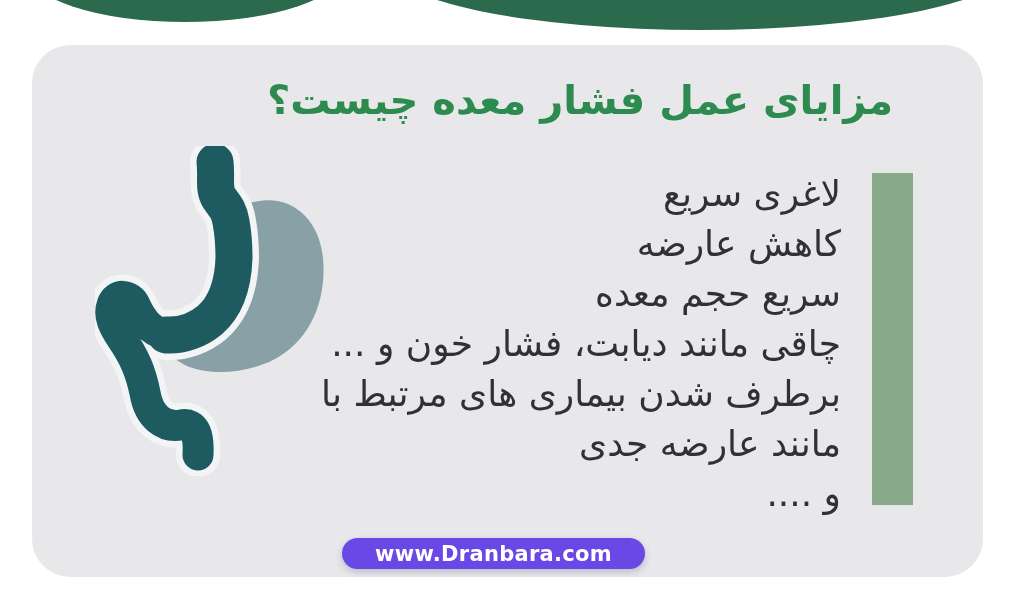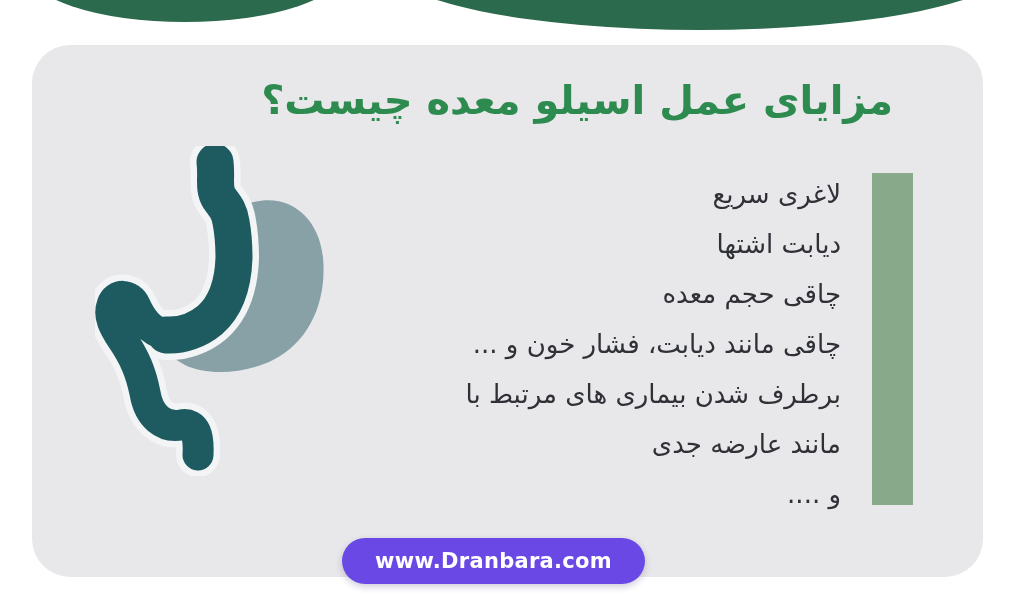--- a/index.html
+++ b/index.html
@@ -61,29 +61,29 @@
     position:absolute;
     left:872px;top:173px;
     width:41px;height:332px;
     background:var(--accent-bar-green);
   }
   .benefits{
     position:absolute;
     top:169px;right:183px;
     direction:rtl;
     text-align:right;
-    font-size:26px;
+    font-size:36px;
     line-height:50px;
     color:var(--text-dark);
     white-space:nowrap;
   }
   .website-pill{
     position:absolute;
     left:342px;top:538px;
-    width:303px;height:46px;
+    width:303px;height:31px;
     background:var(--footer-purple);
     border-radius:23px;
     display:flex;align-items:center;justify-content:center;
     box-shadow:0 3px 7px rgba(40,30,90,.22);
   }
   .website-pill span{
     color:#ffffff;
     font-size:21px;
     font-weight:600;
     letter-spacing:.3px;
@@ -93,21 +93,21 @@
 </head>
 <body>
 
 <div class="stage">
 
   <div class="deco deco-left"></div>
   <div class="deco deco-right"></div>
 
   <div class="card"></div>
 
-  <h1 class="title">مزایای عمل اسیلو معده چیست؟</h1>
+  <h1 class="title">مزایای عمل فشار معده چیست؟</h1>
 
   <svg class="stomach" viewBox="0 0 250 330" xmlns="http://www.w3.org/2000/svg" aria-hidden="true">
     <path class="crescent" d="M 152 58
          C 192 44, 224 70, 228 112
          C 232 156, 214 196, 178 214
          C 150 228, 112 230, 90 219
          C 77 212, 67 203, 62 193
          C 95 201, 126 190, 142 164
          C 158 139, 158 103, 148 83
          C 144 72, 147 63, 152 58 Z"></path>
@@ -136,22 +136,22 @@
          C 13 170, 19 181, 27 193
          C 40 212, 46 227, 50 247
          C 54 271, 69 282, 86 279
          C 101 276, 104 291, 103 309"></path>
   </svg>
 
   <div class="accent-bar"></div>
 
   <div class="benefits">
     <div>لاغری سریع</div>
-    <div>دیابت اشتها</div>
-    <div>چاقی حجم معده</div>
+    <div>کاهش عارضه</div>
+    <div>سریع حجم معده</div>
     <div>چاقی مانند دیابت، فشار خون و ...</div>
     <div>برطرف شدن بیماری های مرتبط با</div>
     <div>مانند عارضه جدی</div>
     <div>و ....</div>
   </div>
 
   <div class="website-pill">
     <span>www.Dranbara.com</span>
   </div>
 

